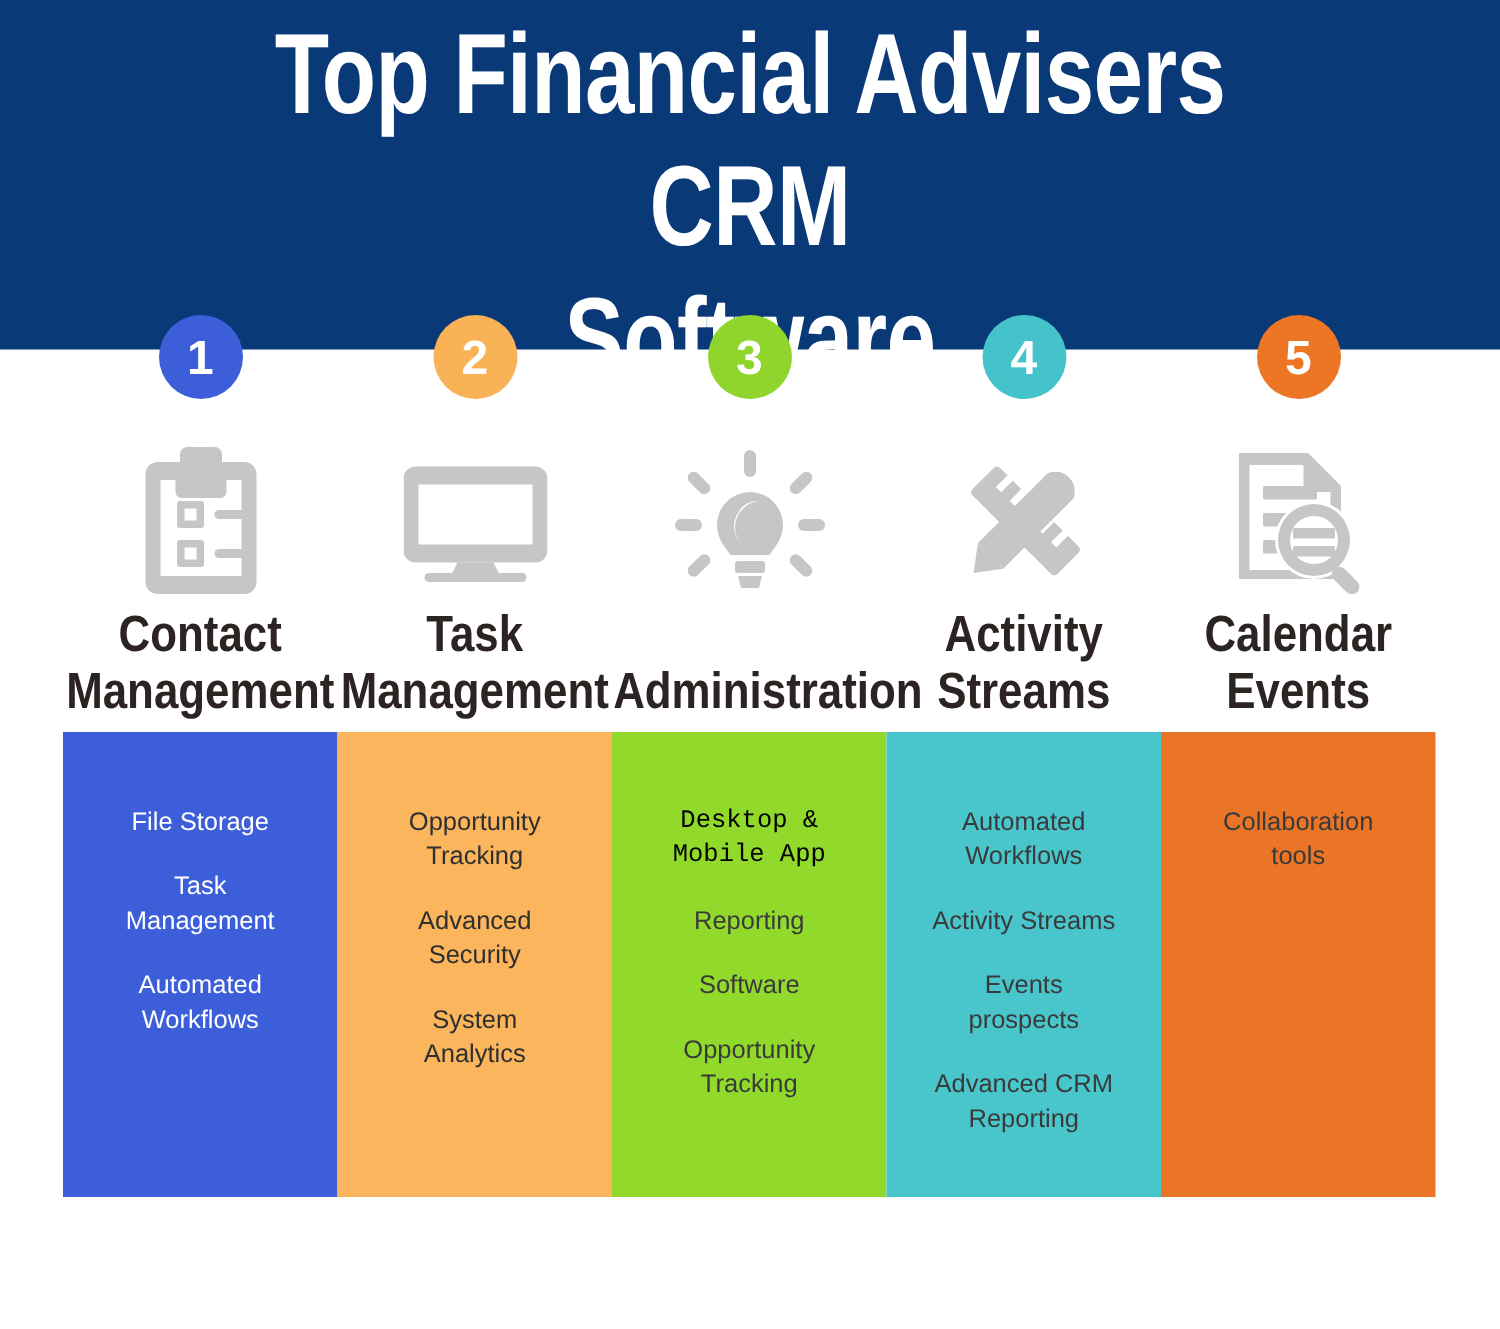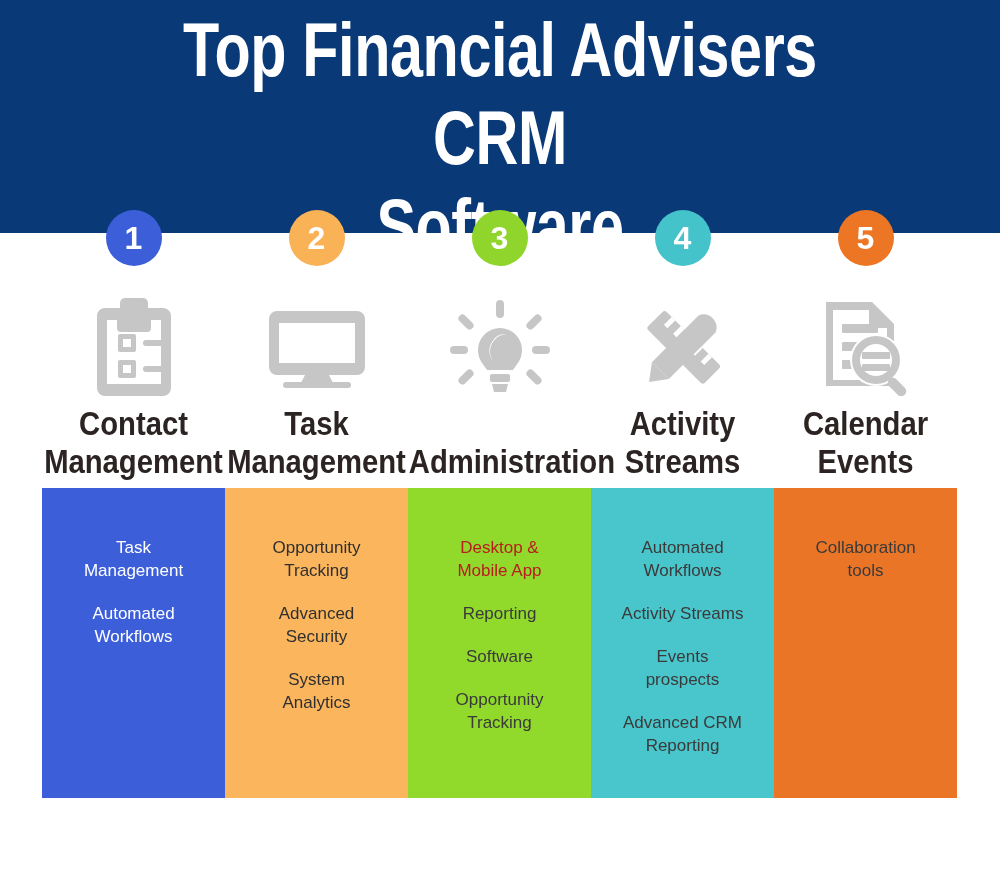--- a/index.html
+++ b/index.html
@@ -246,35 +246,36 @@
           </g>
         </svg>
       </div>
       <div class="step-label">Calendar Events</div>
     </div>
 
   </div>
 
   <div class="columns">
     <div class="column" style="background: rgb(60, 95, 217);">
+      <div class="col-item" style="color: rgb(255, 255, 255);">File Storage</div>
       <div class="col-item" style="color: rgb(255, 255, 255);">Task
 Management</div>
       <div class="col-item" style="color: rgb(255, 255, 255);">Automated
 Workflows</div>
     </div>
     <div class="column" style="background: rgb(251, 181, 92);">
       <div class="col-item" style="color: rgb(47, 47, 47);">Opportunity
 Tracking</div>
       <div class="col-item" style="color: rgb(47, 47, 47);">Advanced
 Security</div>
       <div class="col-item" style="color: rgb(47, 47, 47);">System
 Analytics</div>
     </div>
     <div class="column" style="background: rgb(145, 217, 43);">
-      <div class="col-item" style="color: #b91c1c;">Desktop &amp;
+      <div class="col-item" style="color: #000000; font-family: Liberation Mono, monospace;">Desktop &amp;
 Mobile App</div>
       <div class="col-item" style="color: rgb(58, 58, 58);">Reporting</div>
       <div class="col-item" style="color: rgb(58, 58, 58);">Software</div>
       <div class="col-item" style="color: rgb(58, 58, 58);">Opportunity
 Tracking</div>
     </div>
     <div class="column" style="background: rgb(73, 198, 204);">
       <div class="col-item" style="color: rgb(58, 58, 58);">Automated
 Workflows</div>
       <div class="col-item" style="color: rgb(58, 58, 58);">Activity Streams</div>

